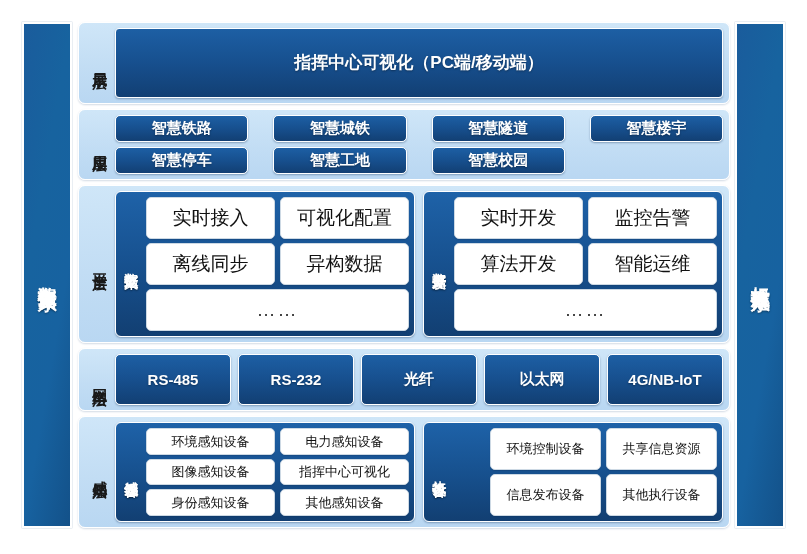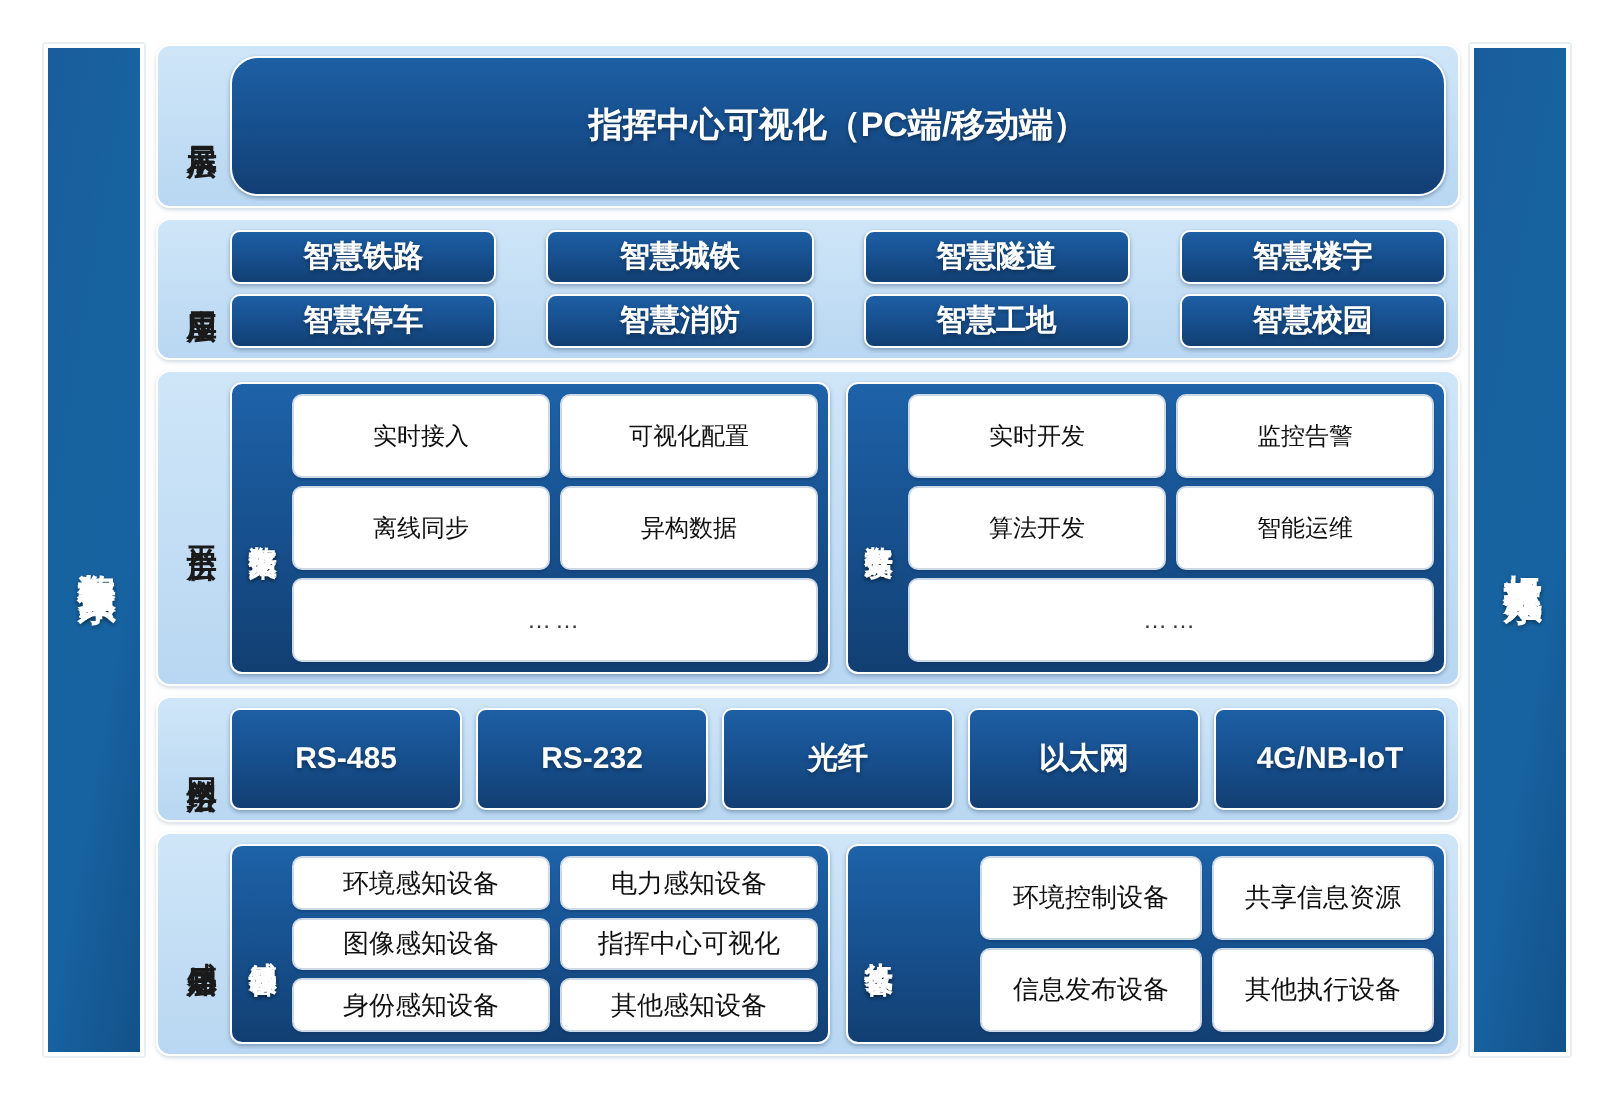--- a/index.html
+++ b/index.html
@@ -62,28 +62,28 @@
     color:#ffffff;font-weight:bold;
     display:flex;align-items:center;justify-content:center;
     text-align:center;
     box-shadow:0 1px 2px rgba(10,40,80,.35);
     box-sizing:border-box;
     text-shadow:0 1px 2px rgba(0,0,0,.35);
   }
   
   .white-pill{
     background:#ffffff;border:1px solid #cdd9e4;border-radius:5px;
-    color:#111111;font-size:12px;
+    color:#111111;font-size:19px;
     display:flex;align-items:center;justify-content:center;text-align:center;
     box-shadow:0 1px 1px rgba(10,40,80,.25);
     box-sizing:border-box;white-space:nowrap;
   }
 
   
-  .banner{flex:1 1 auto;font-size:17px;border-radius:14px;}
+  .banner{flex:1 1 auto;font-size:17px;border-radius:4px;}
 
   
   .app-grid{flex:1 1 auto;display:grid;grid-template-columns:repeat(4,1fr);
             grid-template-rows:1fr 1fr;gap:5px 25px;}
   .app-grid .dark-pill{font-size:15px;}
 
   
   .platform-body{flex-direction:column;gap:5px;}
   .platform-top{flex:1 1 auto;display:flex;gap:8px;min-height:0;}
   .group-box{
@@ -144,21 +144,20 @@
 
     <div class="layer layer-app">
       <div class="layer-label">应用层</div>
       <div class="layer-body">
         <div class="app-grid">
           <div class="dark-pill">智慧铁路</div>
           <div class="dark-pill">智慧城铁</div>
           <div class="dark-pill">智慧隧道</div>
           <div class="dark-pill">智慧楼宇</div>
           <div class="dark-pill">智慧停车</div>
-          <div class="dark-pill">智慧消防</div>
           <div class="dark-pill">智慧工地</div>
           <div class="dark-pill">智慧校园</div>
         </div>
       </div>
     </div>
 
     <div class="layer layer-platform">
       <div class="layer-label">平台层</div>
       <div class="layer-body platform-body">
 

